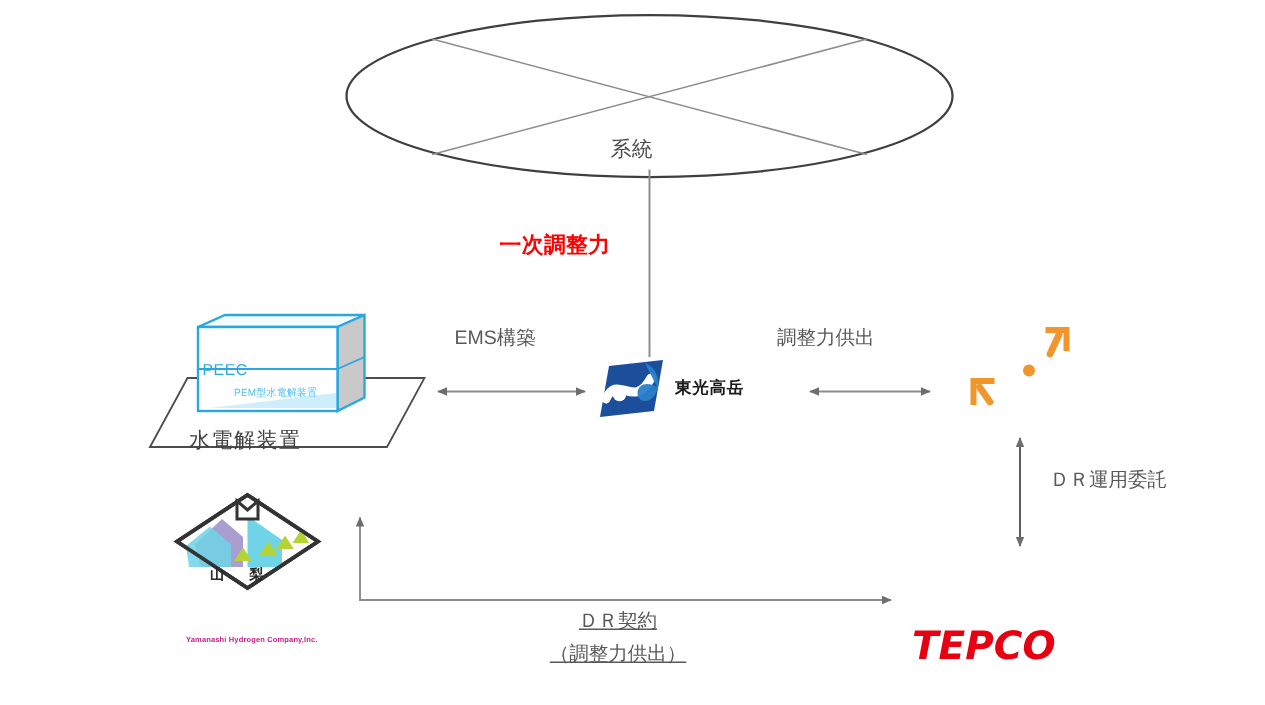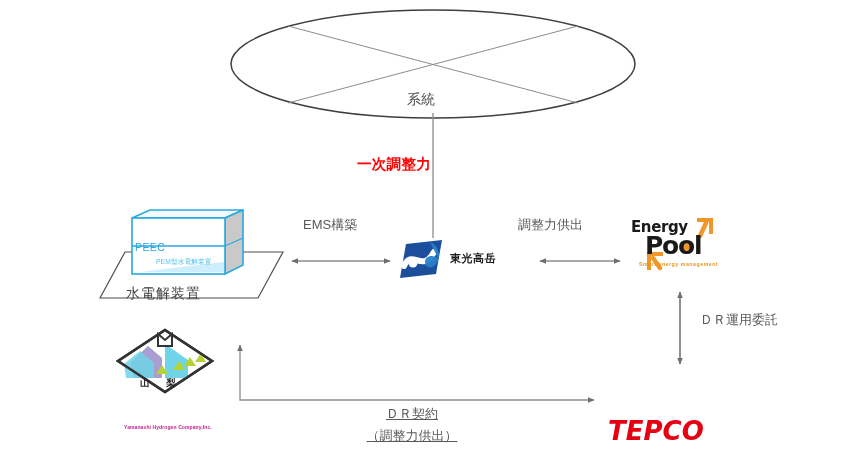--- a/index.html
+++ b/index.html
@@ -259,21 +259,21 @@
       <path d="M72,2 L84,2 L84,14" fill="none" stroke="#f0962a" stroke-width="4" stroke-linecap="square"></path>
       <path d="M79,5 L73,18" fill="none" stroke="#f0962a" stroke-width="4.5" stroke-linecap="round"></path>
       <circle cx="59" cy="29" r="4" fill="#f0962a"></circle>
       <path d="M22,50 L22,36 L34,36" fill="none" stroke="#f0962a" stroke-width="4" stroke-linecap="square"></path>
       <path d="M26,40 L33,50" fill="none" stroke="#f0962a" stroke-width="4.5" stroke-linecap="round"></path>
     </g>
   </svg>
 
   <div class="lbl lbl-grid" style="left:407px; top:90px;">系統</div>
 
-  <div class="lbl lbl-red" style="left:333px; top:155px;margin-left:24px;">一次調整力</div>
+  <div class="lbl lbl-red" style="left:333px; top:155px;">一次調整力</div>
 
   <div class="lbl" style="left:303px; top:216px;">EMS構築</div>
 
   <div class="lbl" style="left:518px; top:216px;">調整力供出</div>
 
   <div class="lbl" style="left:700px; top:311px;">ＤＲ運用委託</div>
 
   <div class="lbl lbl-center" style="left:352px; top:405px; width:120px;">ＤＲ契約</div>
   <div class="lbl lbl-center" style="left:352px; top:427px; width:120px;">（調整力供出）</div>
 
@@ -281,25 +281,20 @@
     <div class="peec-text">PEEC</div>
     <div class="pem-text">PEM型水電解装置</div>
     <div class="base-text">水電解装置</div>
   </div>
 
   <div class="abs" id="toko">
     <div style="width:46px;"></div>
     <div class="tk-name">東光高岳</div>
   </div>
 
-  <div class="abs" id="energypool">
-    <div class="ep-energy">Energy</div>
-    <div class="ep-pool">Pool</div>
-    <div class="ep-tag">Smart energy management</div>
-  </div>
 
   <div class="abs" id="yamanashi">
     <div class="yama-text">山 梨</div>
   </div>
 
   <div class="abs" id="yhc">
     <div class="yhc-tag">Yamanashi Hydrogen Company,Inc.</div>
   </div>
 
   <div class="abs" id="tepco">

